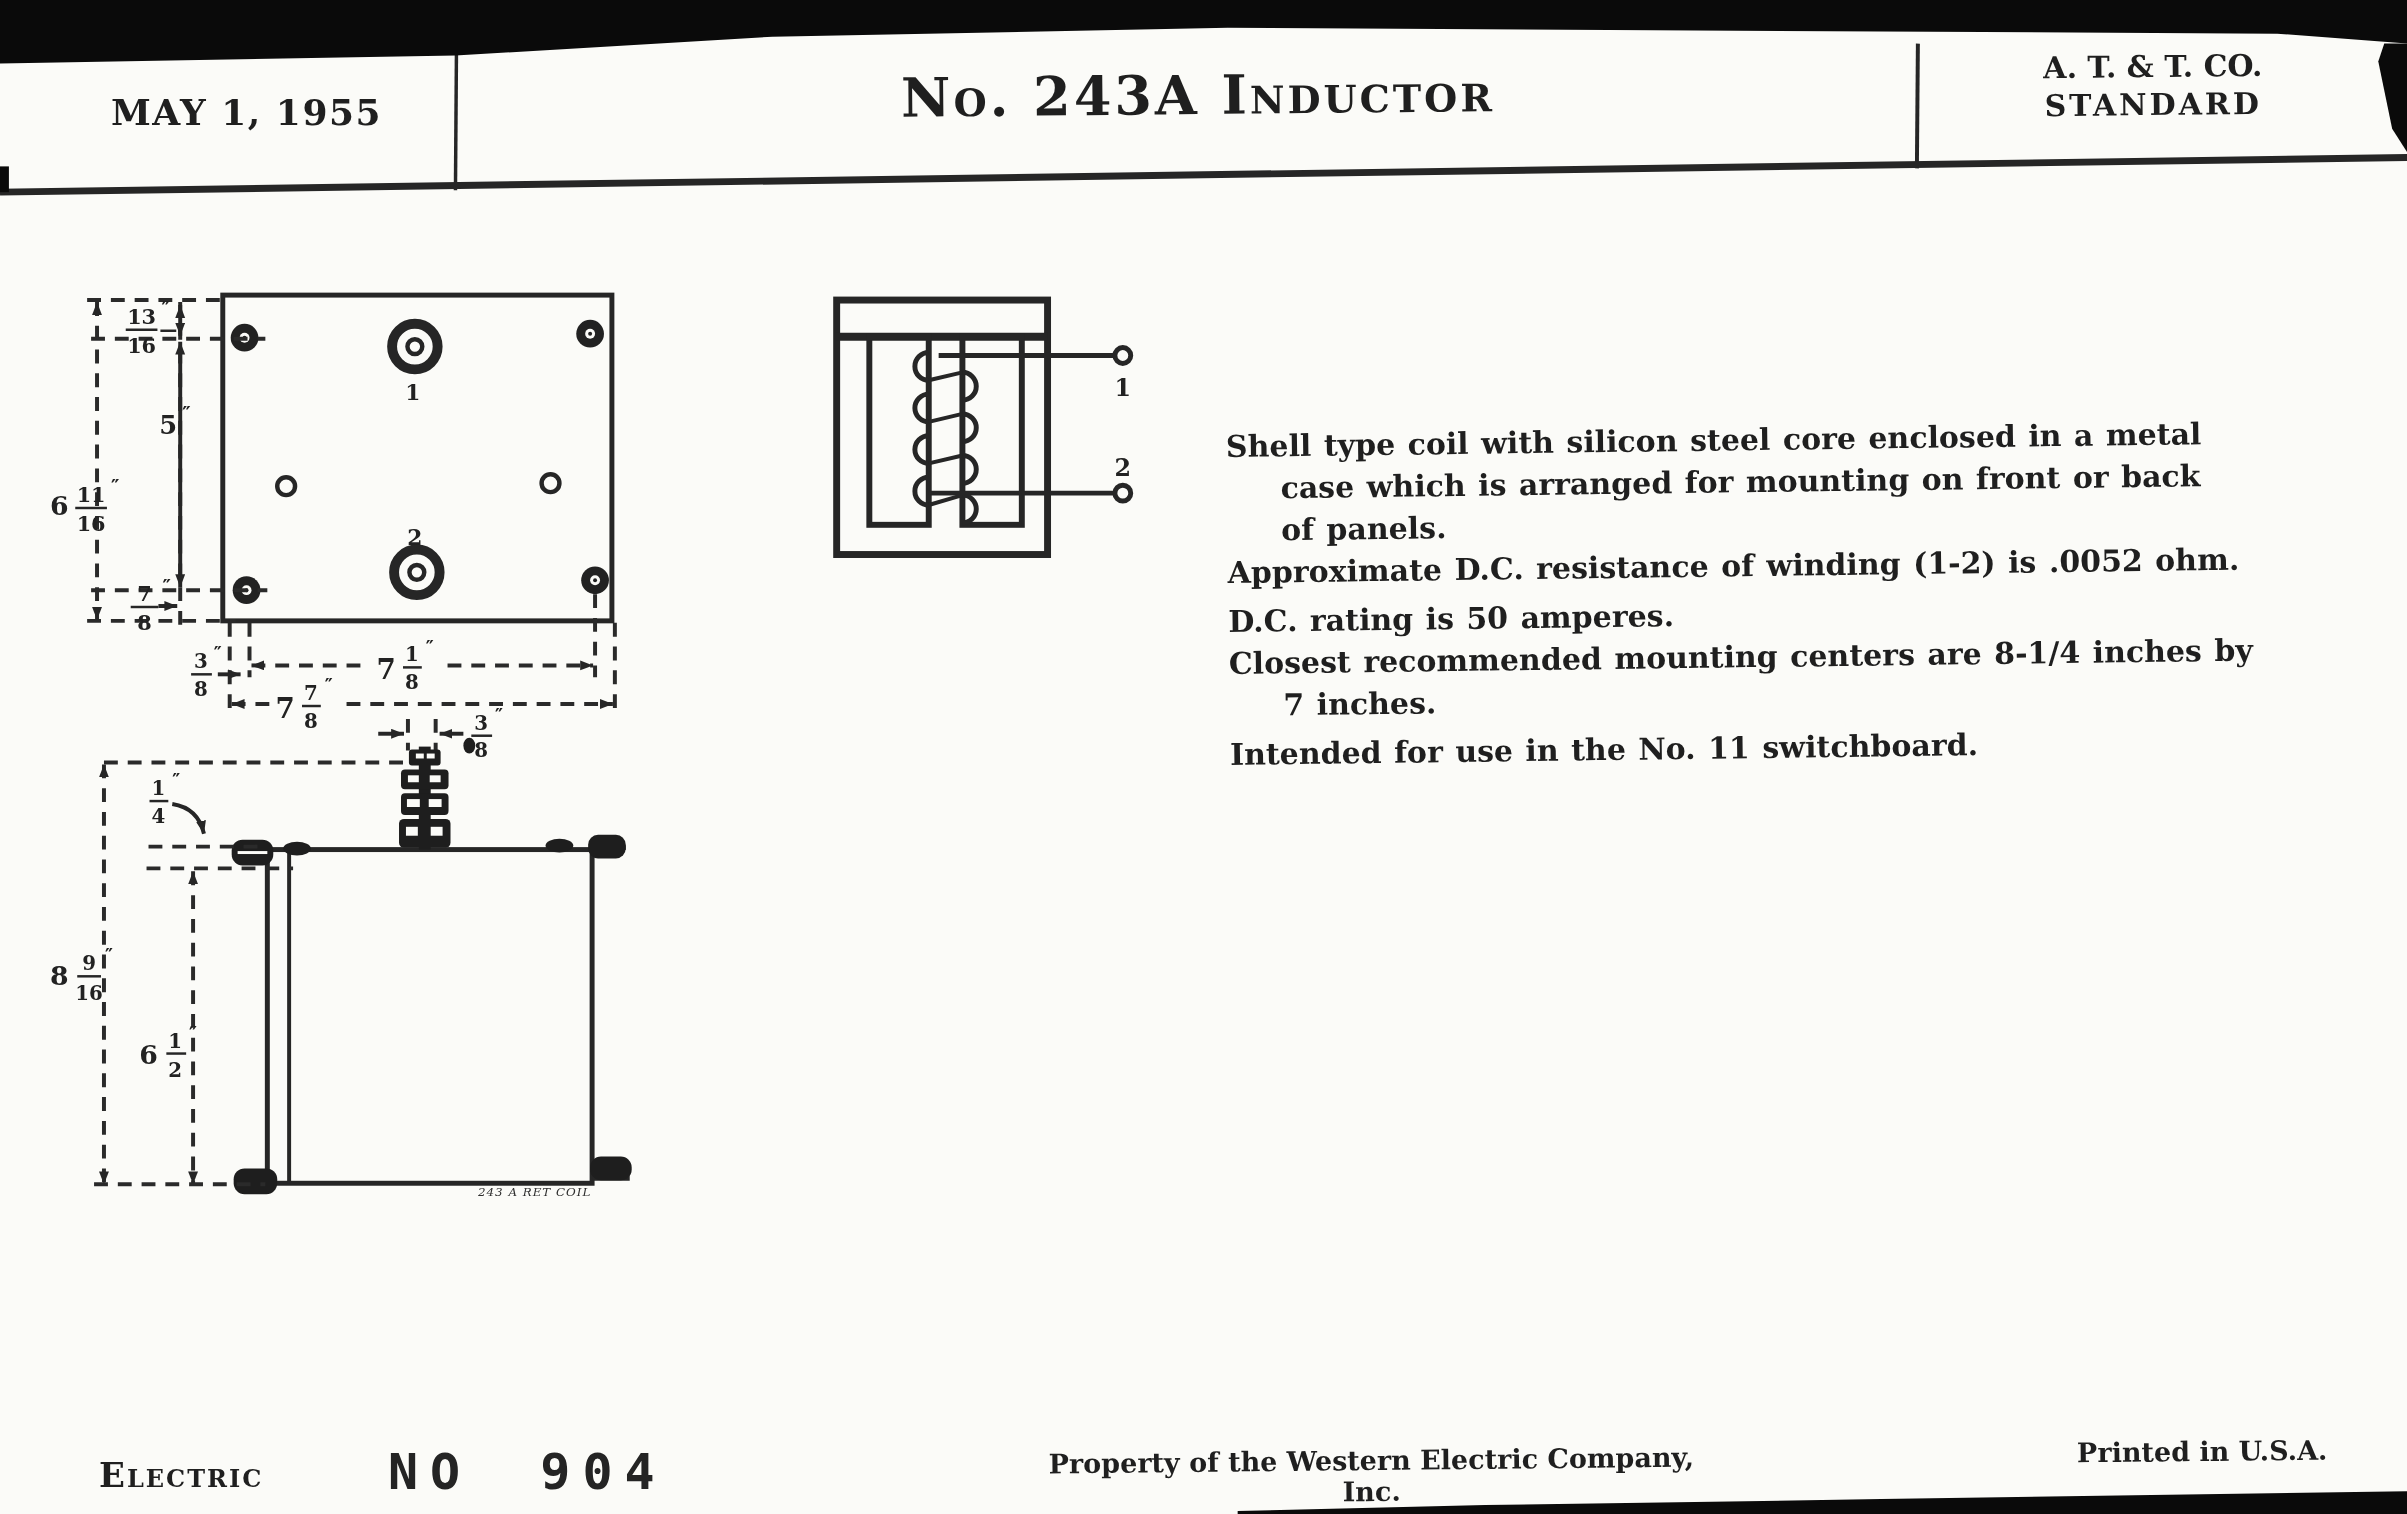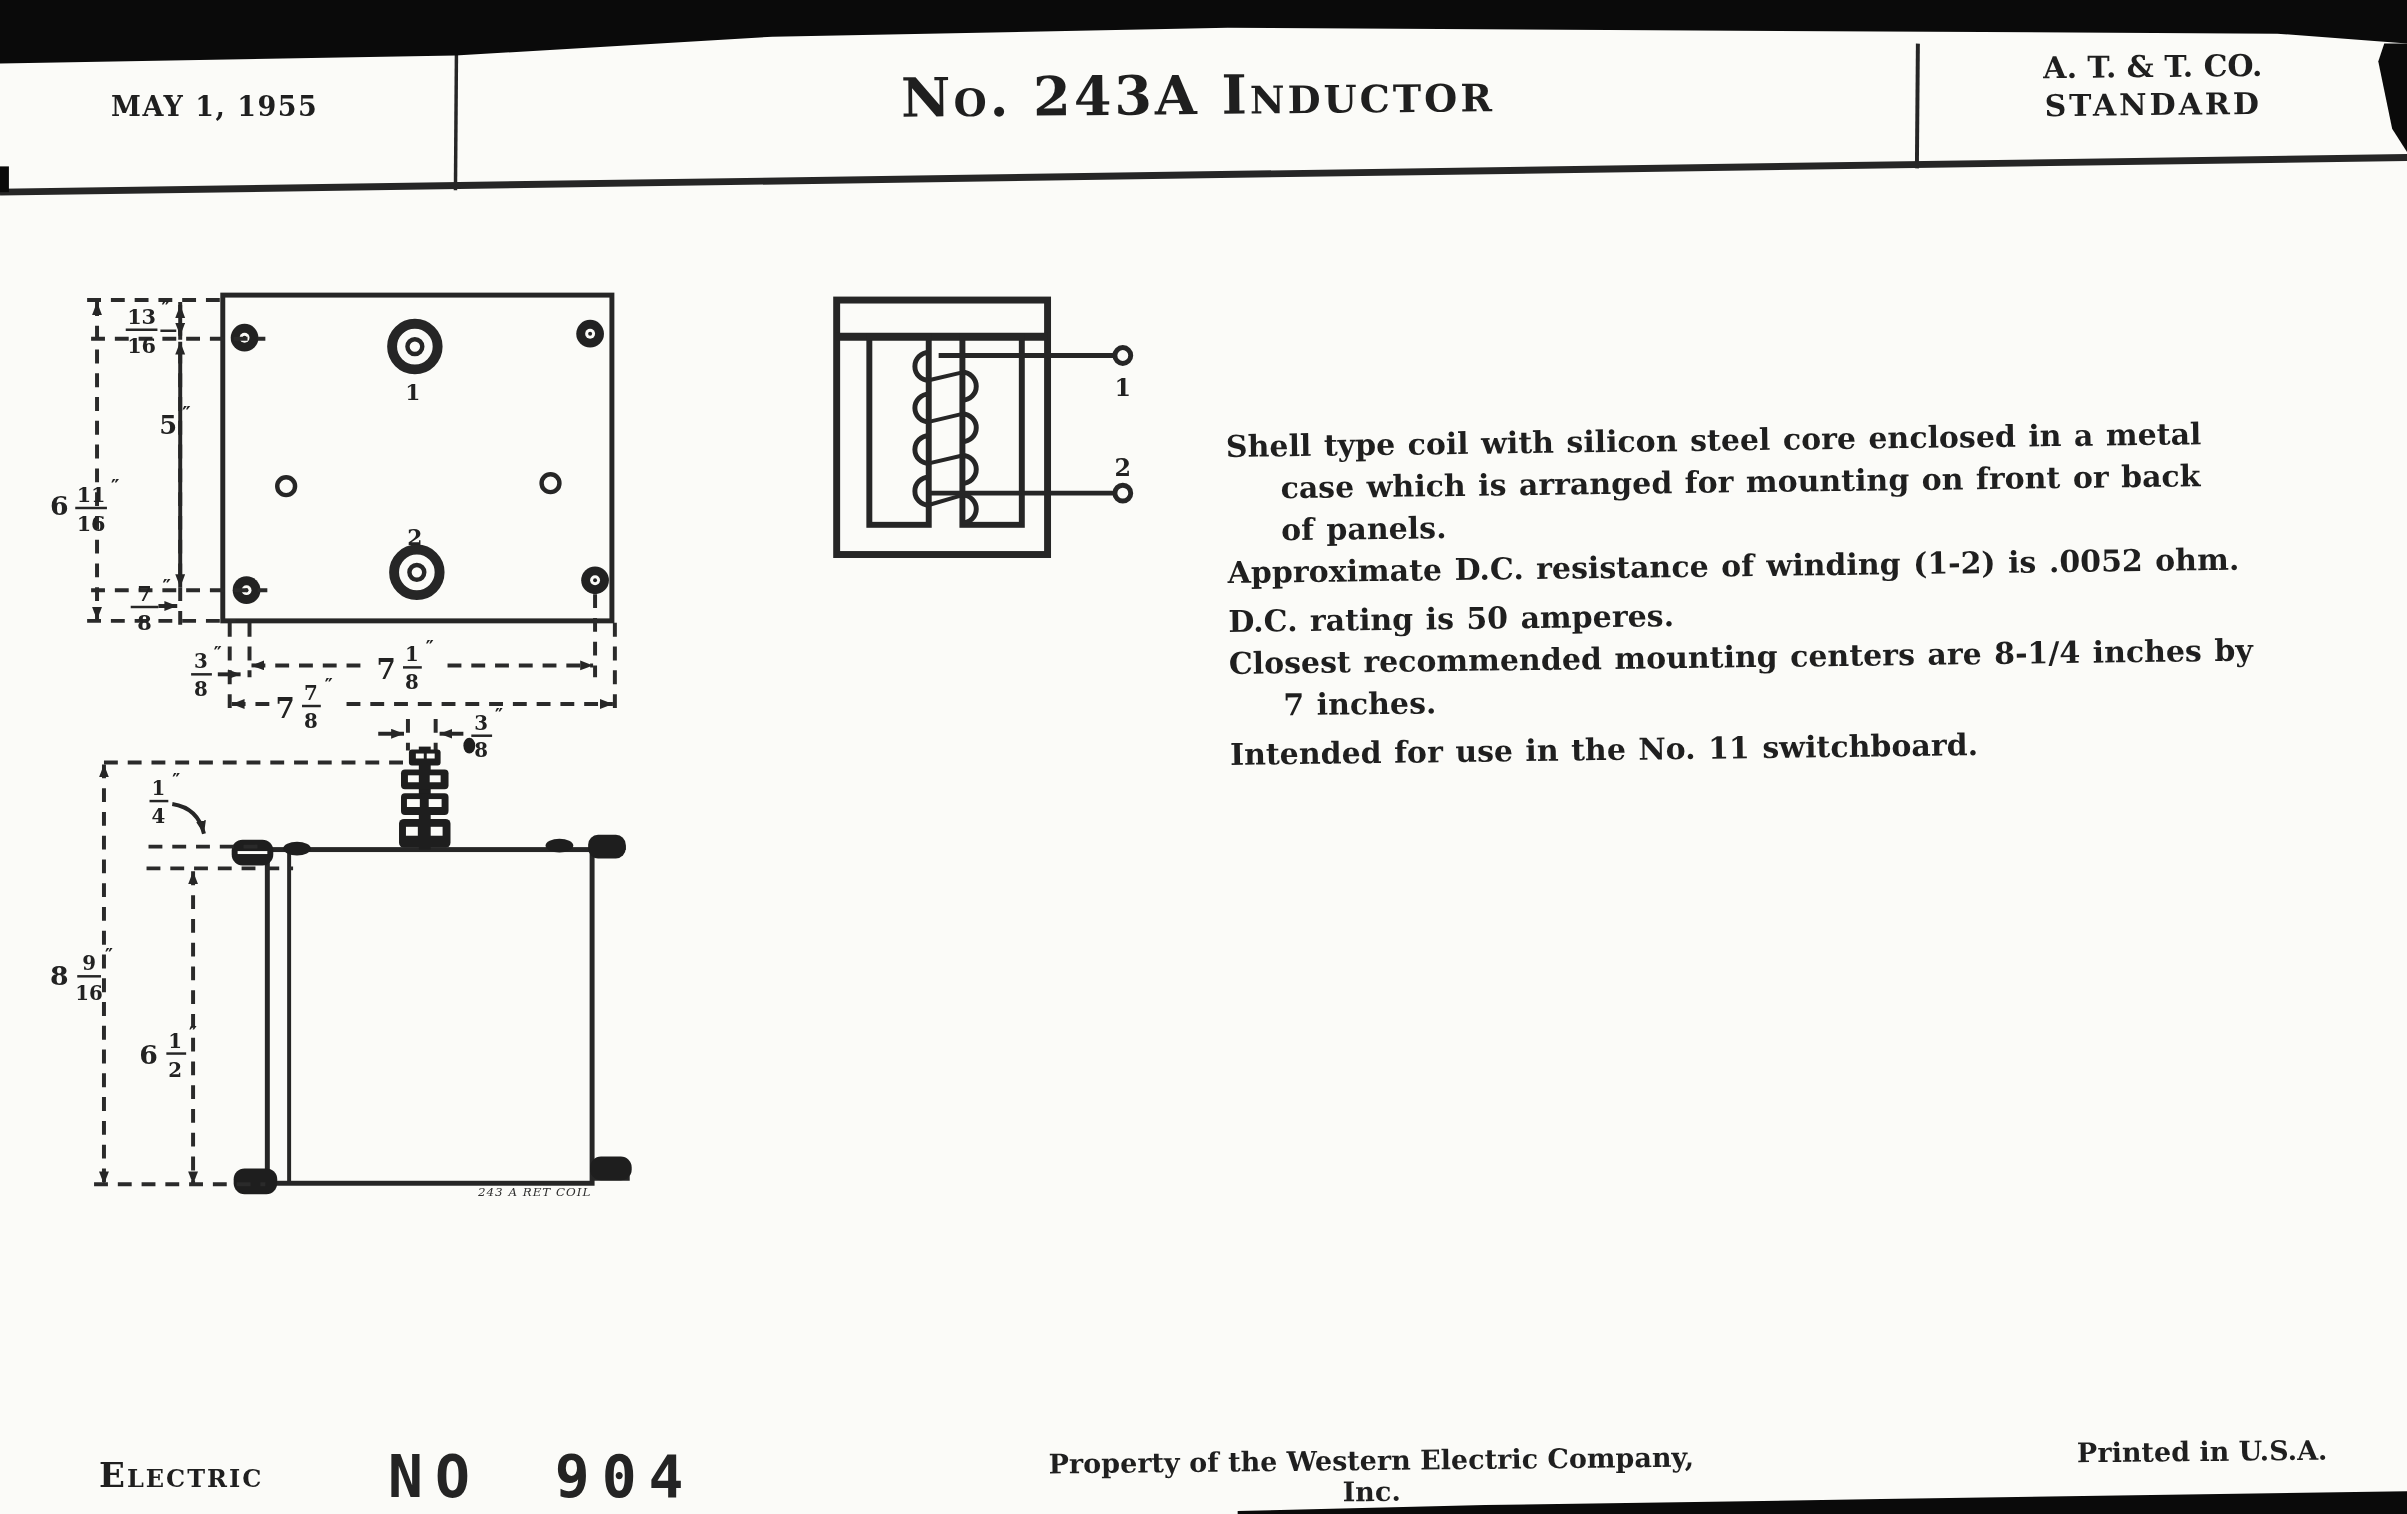--- a/index.html
+++ b/index.html
@@ -1,34 +1,34 @@
 <!DOCTYPE html>
 <html><head>
 <meta charset="utf-8">
 <style>
   html,body{margin:0;padding:0;background:#101010;}
   .page{position:relative;width:2408px;height:1515px;background:#fbfbf8;overflow:hidden;
         font-family:"DejaVu Serif",serif;color:#1f1f1f;}
   .abs{position:absolute;}
   
-  .date{left:111px;top:91px;font-size:27px;font-weight:bold;letter-spacing:1.5px;}
+  .date{left:111px;top:91px;font-size:36px;font-weight:bold;letter-spacing:1.5px;}
   .title{left:614px;top:63px;width:1168px;text-align:center;font-size:54px;font-weight:bold;
          font-variant:small-caps;letter-spacing:3px;transform:rotate(-0.55deg);}
   .org{left:1935px;top:48px;width:436px;text-align:center;font-size:30px;font-weight:bold;
        line-height:38px;transform:rotate(-0.6deg);}
   .org .l2{letter-spacing:3px;}
   
   .desc{left:1228px;top:426px;width:1074px;font-size:30px;font-weight:bold;line-height:42px;
         transform:rotate(-0.75deg);transform-origin:0 50%;word-spacing:2px;}
   .desc .line{display:block;}
   .desc .ind{padding-left:54px;}
   .desc .g{margin-top:7px;}
   
   .catalog{left:99px;top:1455px;font-size:34px;font-weight:bold;font-variant:small-caps;letter-spacing:2px;}
-  .catno{left:388px;top:1443px;font-size:58px;font-weight:bold;font-family:"DejaVu Sans Mono",monospace;
+  .catno{left:388px;top:1443px;font-size:50px;font-weight:bold;font-family:"DejaVu Sans Mono",monospace;
          letter-spacing:12px;word-spacing:26px;color:#242424;}
   .property{left:1020px;top:1445px;width:703px;text-align:center;font-size:27px;font-weight:bold;
             transform:rotate(-0.6deg);}
   .printed{left:2077px;top:1436px;font-size:27px;font-weight:bold;transform:rotate(-0.6deg);}
   
   svg{position:absolute;left:0;top:0;}
   .ln{stroke:#262626;fill:none;}
   .dash{stroke:#2a2a2a;fill:none;stroke-dasharray:14 10;}
   .svgt{font-family:"DejaVu Serif",serif;font-weight:bold;fill:#222;}
   .stamp{font-family:"DejaVu Serif",serif;font-style:italic;fill:#2f2f2f;letter-spacing:1px;}

